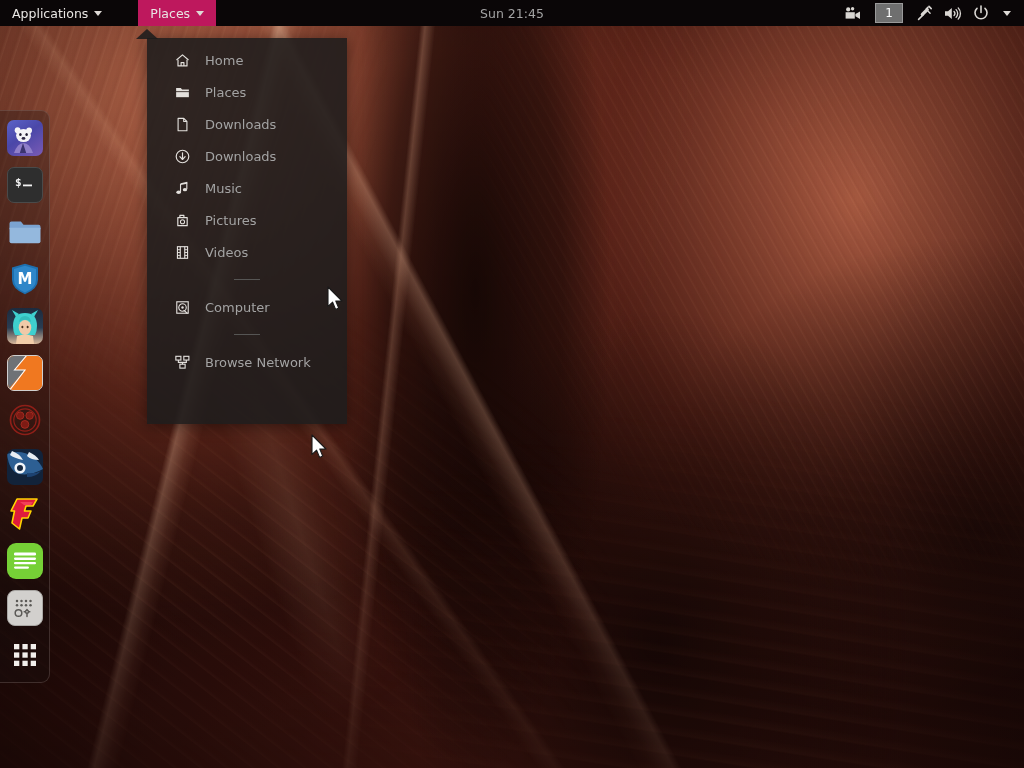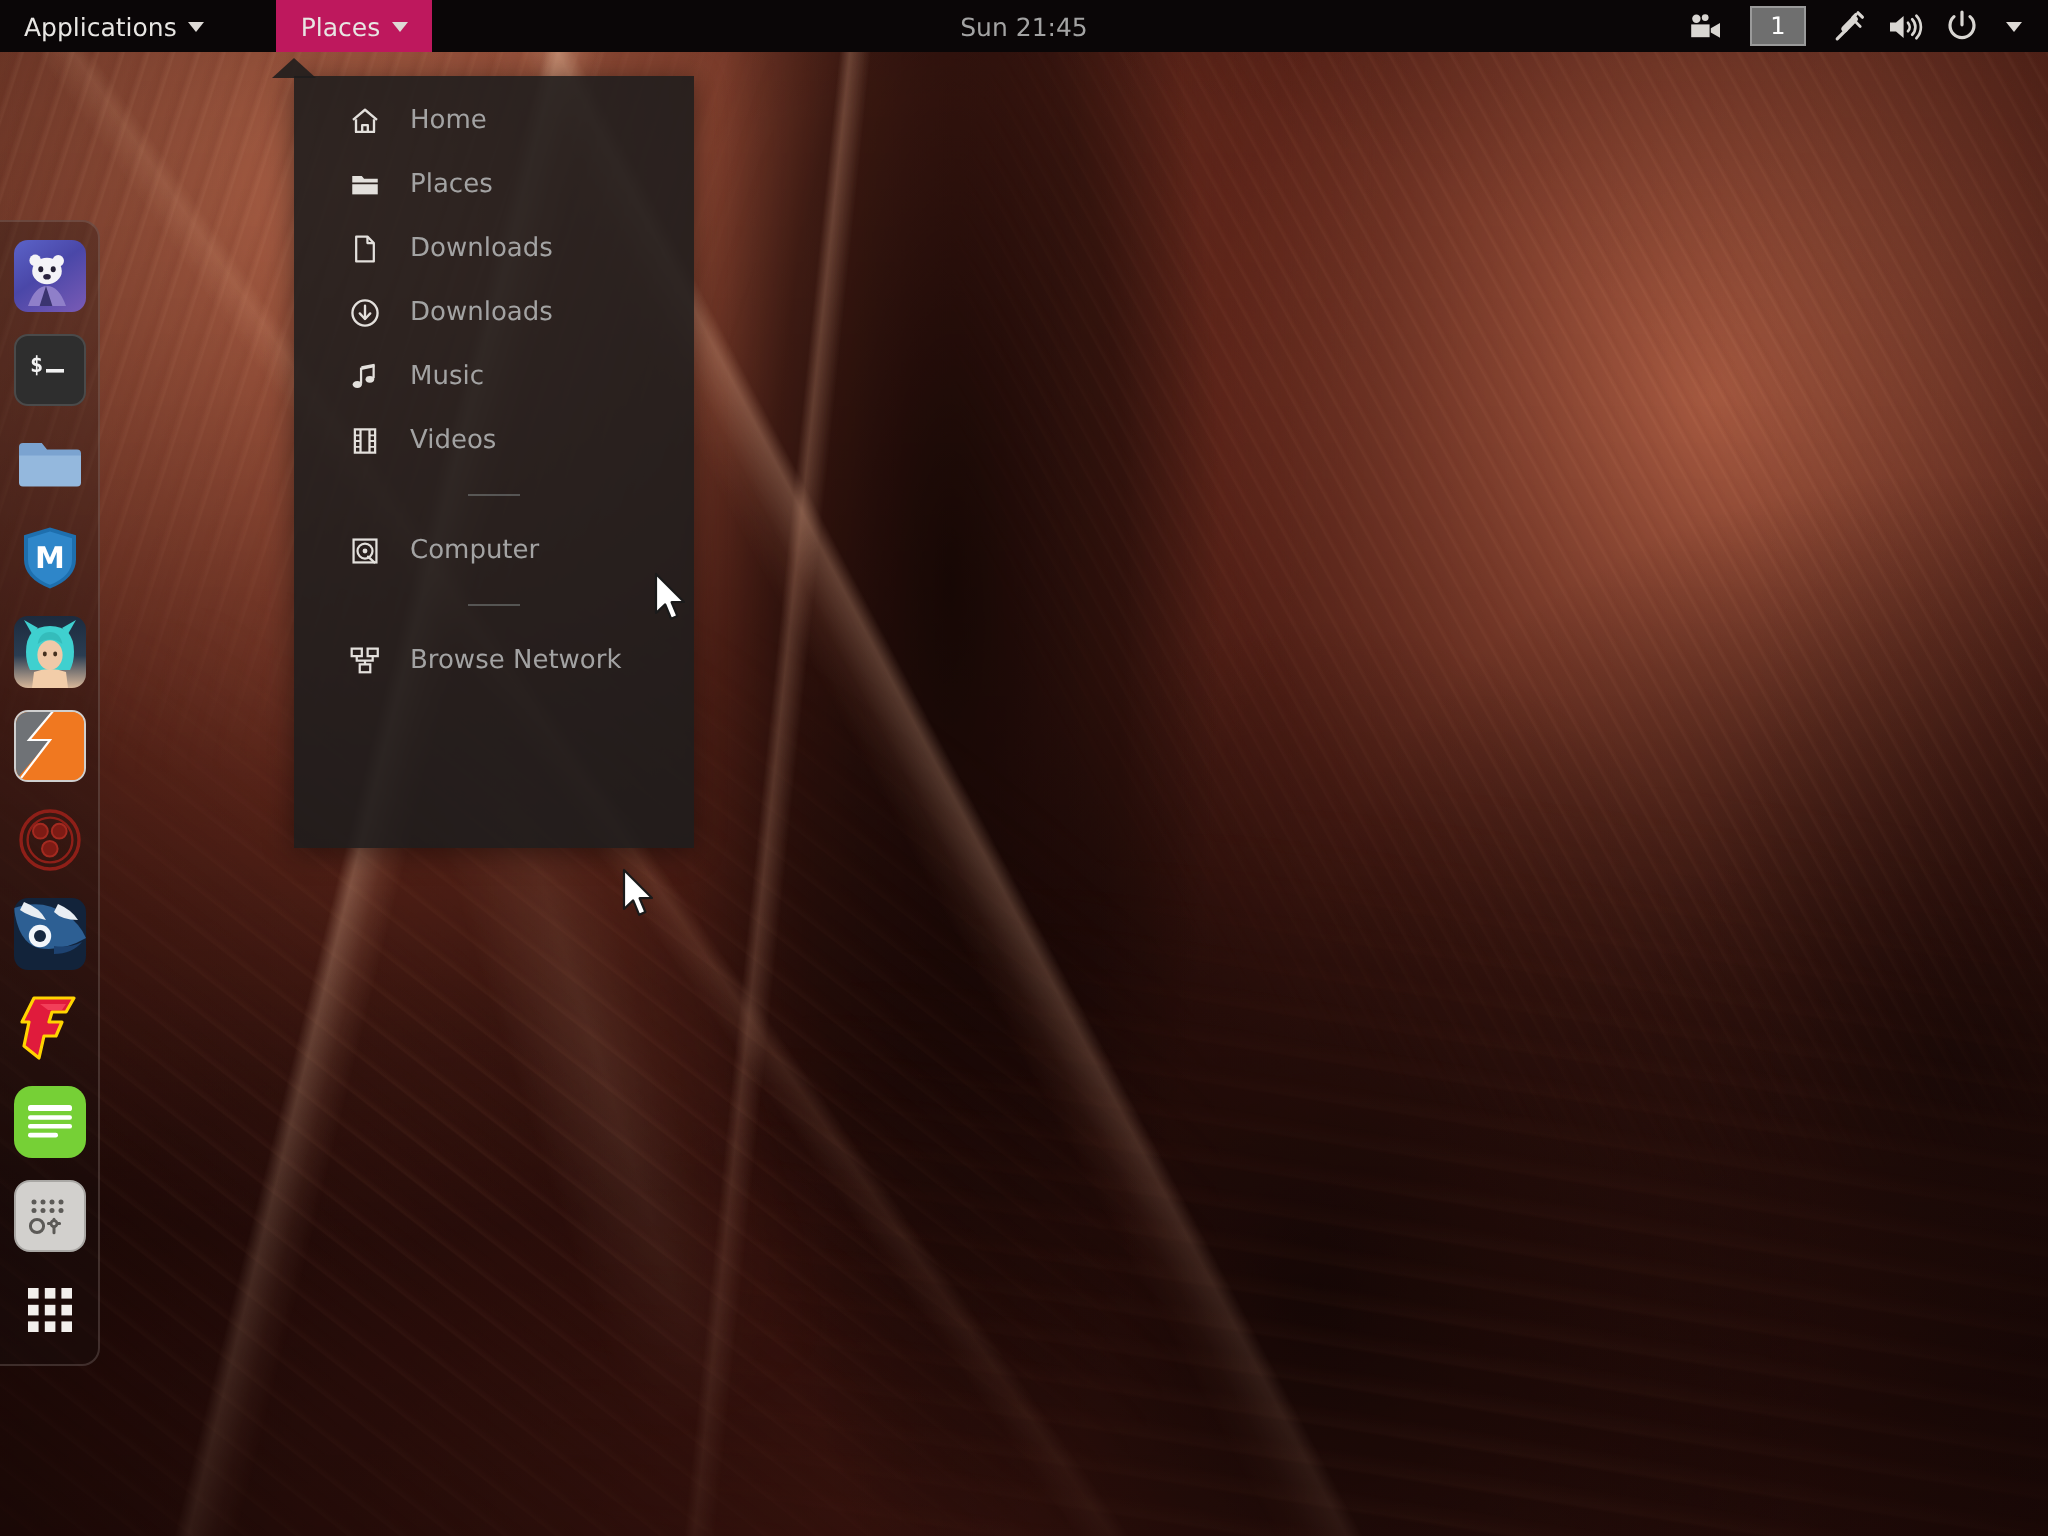--- a/index.html
+++ b/index.html
@@ -408,20 +408,30 @@
           <path d="M6.0 2.3 L13.0 0.9 v1.9 L6.0 4.2 z"></path>
           <rect x="5.3" y="3.0" width="1.2" height="8.6"></rect>
           <rect x="12.0" y="1.3" width="1.2" height="7.4"></rect>
           <ellipse cx="3.9" cy="12.0" rx="2.5" ry="1.9"></ellipse>
           <ellipse cx="10.6" cy="9.2" rx="2.3" ry="1.8"></ellipse>
         </svg>
       </span>
       <span>Music</span>
     </div>
 
+    <div class="menu-item">
+      <span class="menu-icon">
+        <svg width="15" height="15" viewBox="0 0 16 16" fill="none" stroke="#e3e0dc" stroke-width="1.25" stroke-linejoin="round">
+          <path d="M3.0 4.9 h10.0 v8.6 H3.0 z"></path>
+          <path d="M5.2 4.8 V2.6 h4.3 v2.2"></path>
+          <circle cx="8.0" cy="9.3" r="2.2" stroke-width="1.1"></circle>
+        </svg>
+      </span>
+      <span>Pictures</span>
+    </div>
 
     <div class="menu-item">
       <span class="menu-icon">
         <svg width="15" height="15" viewBox="0 0 16 16" fill="none" stroke="#e3e0dc" stroke-width="1.2">
           <rect x="2.6" y="1.8" width="10.8" height="12.4"></rect>
           <path d="M5.6 1.8 V14.2 M10.4 1.8 V14.2"></path>
           <path d="M2.6 5.0 H5.6 M2.6 8.0 H5.6 M2.6 11.1 H5.6" stroke-width="1.0"></path>
           <path d="M10.4 5.0 H13.4 M10.4 8.0 H13.4 M10.4 11.1 H13.4" stroke-width="1.0"></path>
         </svg>
       </span>

